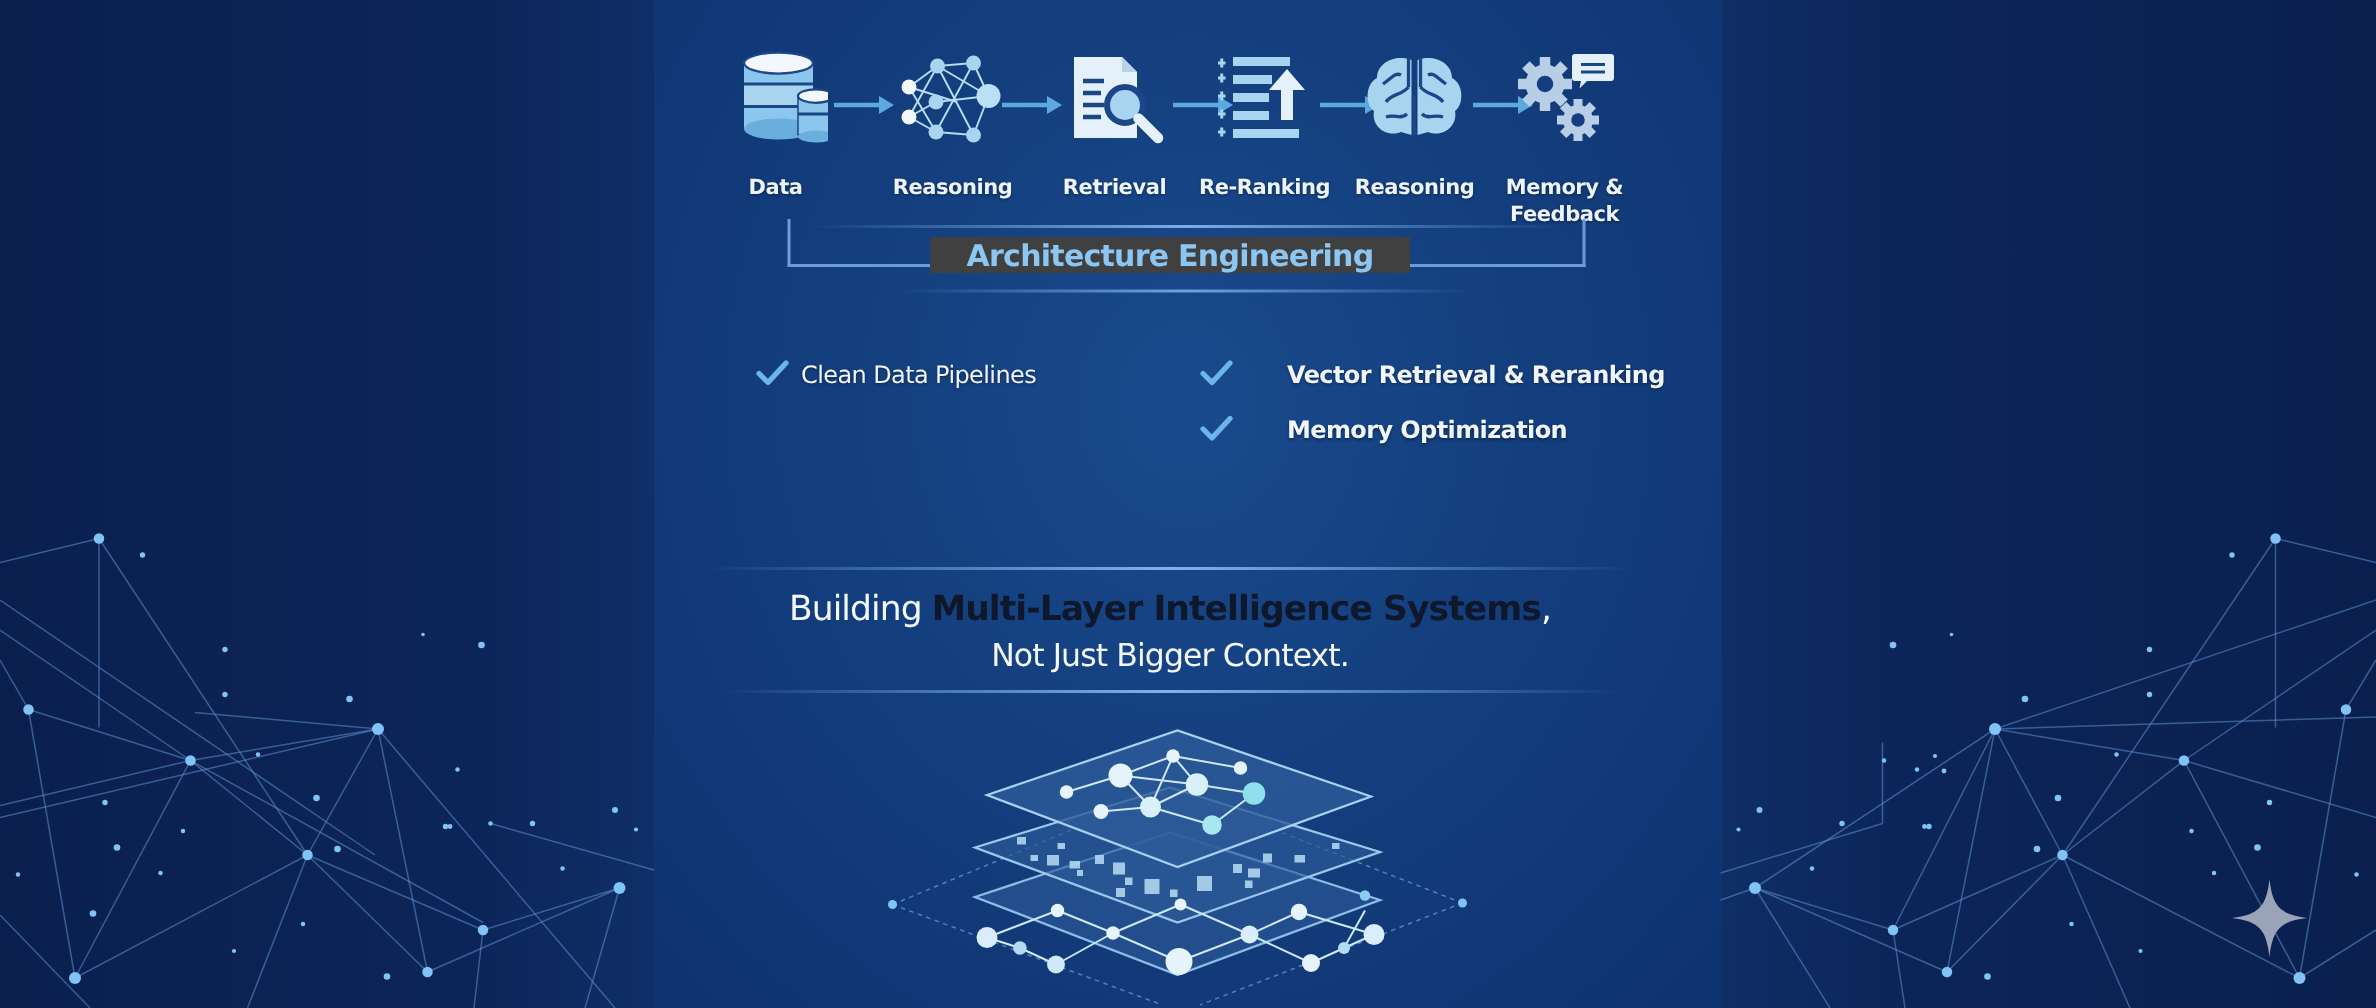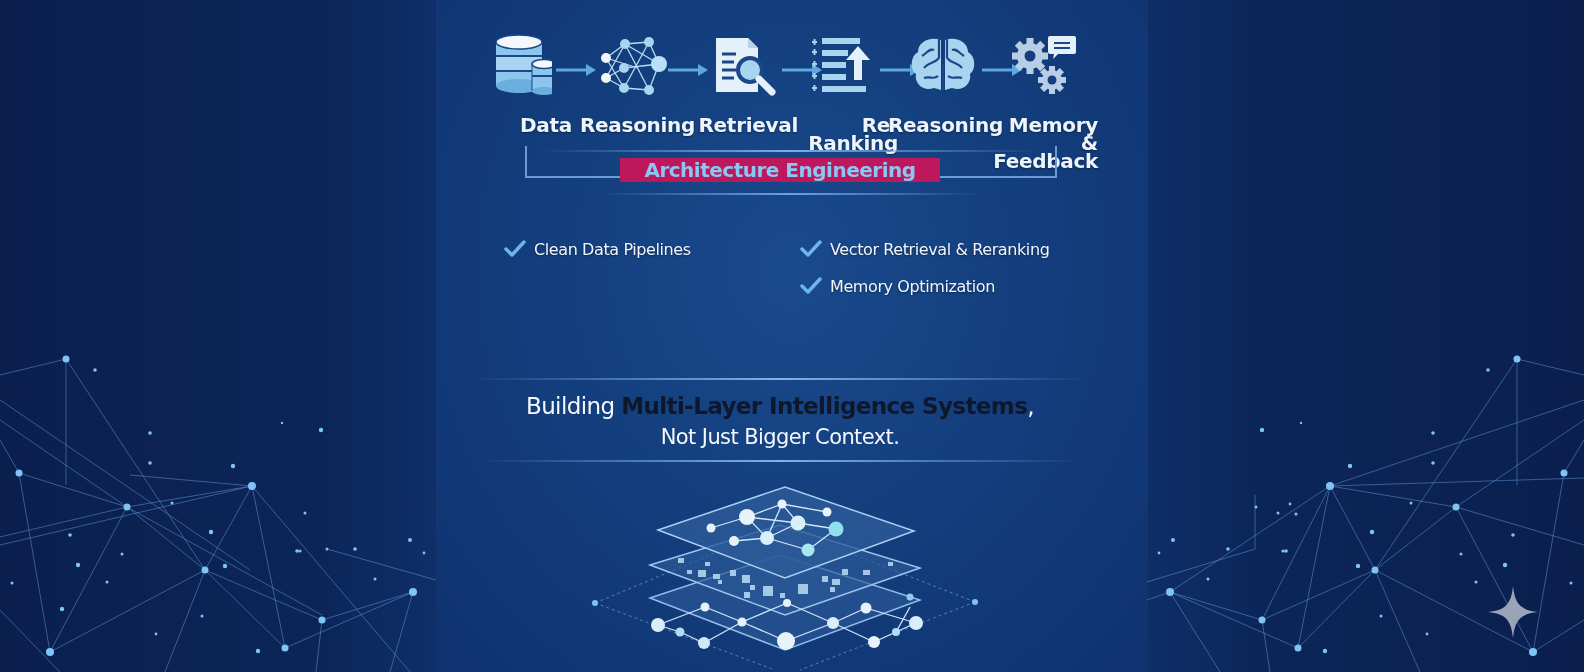--- a/index.html
+++ b/index.html
@@ -12,49 +12,48 @@
   .center-panel {
     position:absolute; left:436px; top:0; width:712px; height:672px;
     background: radial-gradient(ellipse at 50% 40%, #1a4a8e 0%, #14407f 40%, #0f3270 100%);
   }
   .net-svg { position:absolute; top:0; }
   
   .pipeline { position:absolute; left:470px; top:34px; width:640px; height:120px; }
   .stage { position:absolute; top:0; width:110px; text-align:center; }
   .stage .icon { width:70px; height:64px; margin:0 auto; display:block; }
   .stage .label {
-    display:block; font-weight:bold; font-size:20px; color:#eef4fc; margin-top:18px; line-height:18px;
+    display:block; font-weight:bold; font-size:14px; color:#eef4fc; margin-top:18px; line-height:18px;
     font-family:"DejaVu Sans", sans-serif; letter-spacing:-0.3px;
     text-shadow:0 1px 2px rgba(0,0,0,0.4);
-    text-align:right;
   }
   .arrow { position:absolute; top:30px; width:40px; height:12px; }
   .bracket {
     position:absolute; left:525px; top:146px; width:528px; height:30px;
     border-left:2px solid #6a9cd8; border-right:2px solid #6a9cd8; border-bottom:2px solid #6a9cd8;
     border-top:none;
   }
   .bracket-top {
     position:absolute; left:540px; top:150px; width:500px; height:2px;
     background:linear-gradient(90deg, rgba(110,165,230,0) 0%, #79aee8 50%, rgba(110,165,230,0) 100%);
   }
   .arch-title {
     position:absolute; left:620px; top:158px; width:320px; text-align:center;
-    background:#be185d; font-weight:bold; font-size:20px; color:#8cc6f2;
+    background:#404040; font-weight:bold; font-size:20px; color:#8cc6f2;
     font-family:"DejaVu Sans", sans-serif; letter-spacing:-0.5px;
   }
   .arch-underline {
     position:absolute; left:600px; top:193px; width:380px; height:2px;
     background:linear-gradient(90deg, rgba(110,165,230,0) 0%, #6aa3e0 50%, rgba(110,165,230,0) 100%);
   }
   
   .check-col { position:absolute; top:240px; }
   .check-item { height:37px; display:flex; align-items:flex-start; font-size:16px; color:#f1f5fc; font-family:"DejaVu Sans", sans-serif; letter-spacing:-0.4px; text-shadow:0 1px 2px rgba(0,0,0,0.4);}
   .check-item .chk { width:22px; height:18px; margin-right:8px; }
-  .check-item.bold { font-weight:normal; }
+  .check-item.bold { font-weight:bold;gap:28px; }
   
   .line-glow { position:absolute; height:2px; background:linear-gradient(90deg, rgba(120,170,230,0) 0%, #7fb3ea 50%, rgba(120,170,230,0) 100%); }
   .tagline { position:absolute; left:470px; top:390px; width:620px; text-align:center; font-family:"DejaVu Sans", sans-serif; letter-spacing:-0.6px; }
   .tagline .l1 { font-size:23px; color:#f4f7fc; line-height:32px; }
   .tagline .hl { color:#0f172a; font-weight:bold; }
   .tagline .l2 { font-size:21px; color:#f4f7fc; line-height:30px; }
   .layers { position:absolute; left:580px; top:470px; width:400px; height:202px; }
   .sparkle { position:absolute; left:1488px; top:586px; width:50px; height:52px; }
 </style>
 </head>

